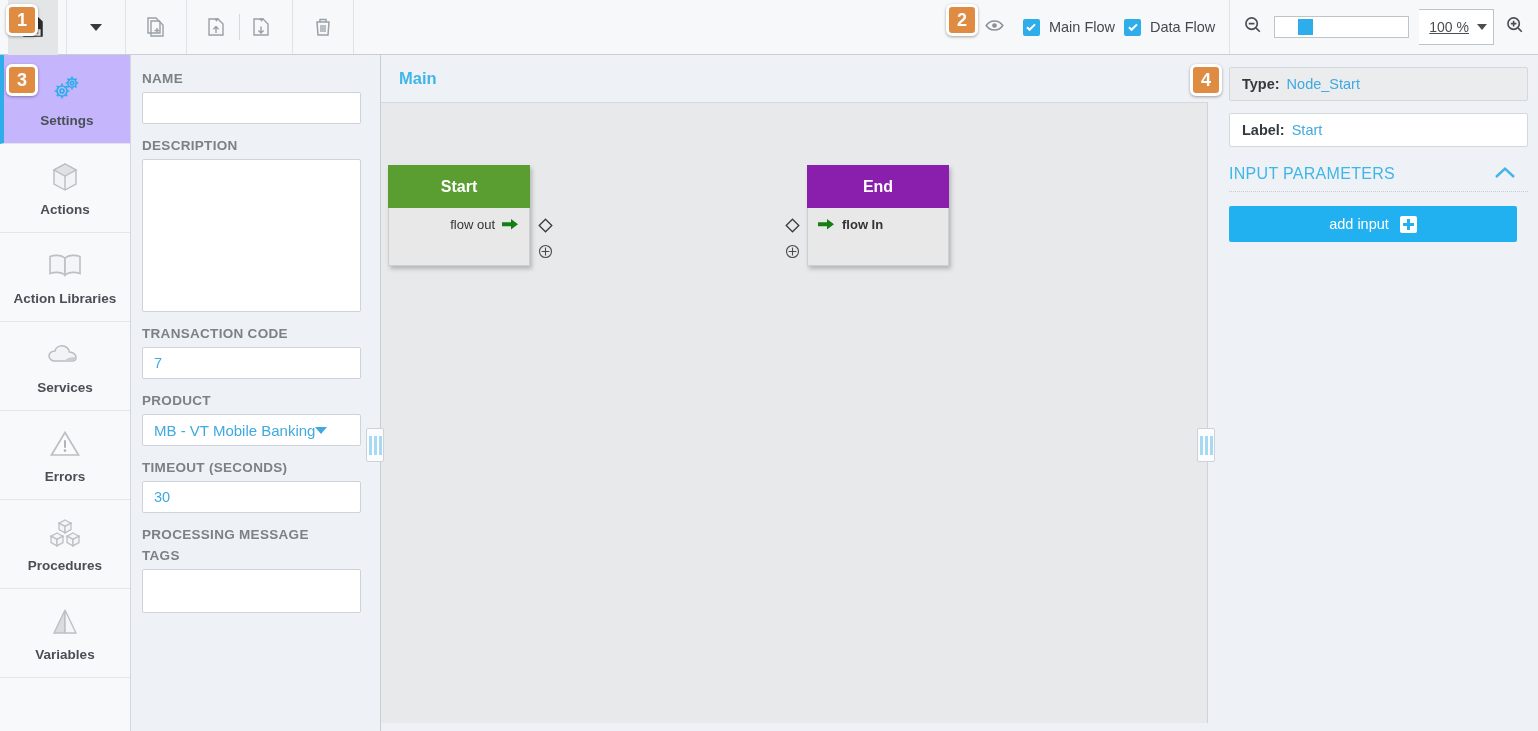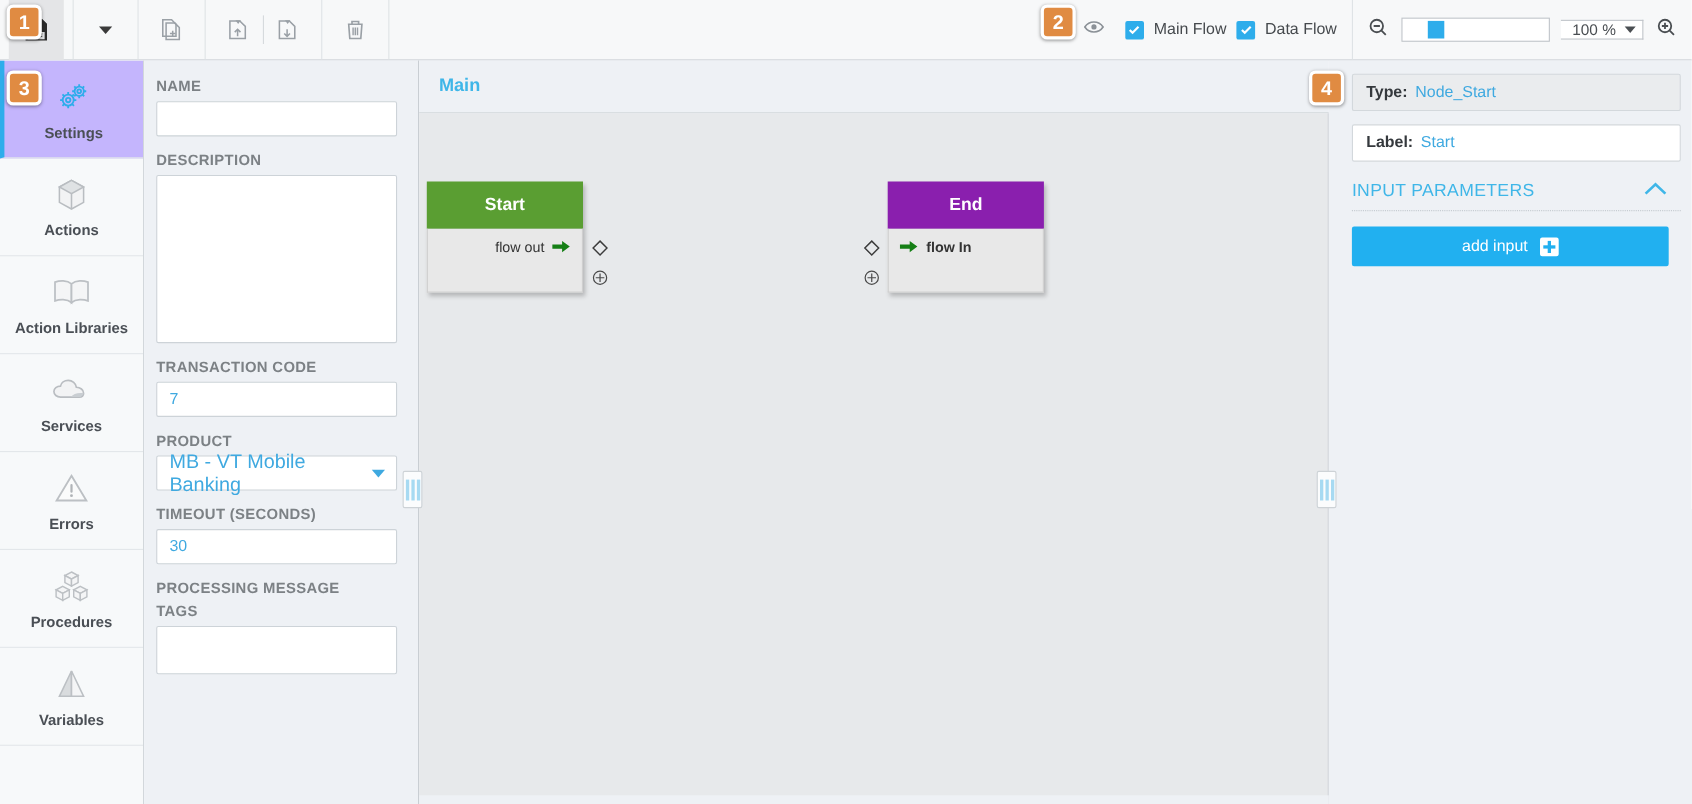--- a/index.html
+++ b/index.html
@@ -56,23 +56,23 @@
   .chk-label { font-size: 14.5px; color: #45494d; }
 
   .zoom-group { display: flex; align-items: center; gap: 10px; padding: 0 12px; border-left: 1px solid #dfe3e6; }
   .slider {
     width: 135px; height: 22px; background: #fff;
     border: 1px solid #bfc4c9; position: relative; cursor: pointer;
   }
   .slider-thumb { position: absolute; left: 23px; top: 2px; width: 15px; height: 16px; background: #2eadeb; }
   .zoom-sel {
     display: flex; align-items: center; gap: 8px;
-    height: 18px; padding: 0 6px 0 10px;
+    height: 36px; padding: 0 6px 0 10px;
     border: 1px solid #bfc4c9; border-left: none; background: #fff;
-    font-size: 14px; color: #4a4e52; cursor: pointer;
+    font-size: 14px; color: #4a4e52; cursor: pointer; text-decoration: underline;
   }
   .caret-sm { width:0;height:0;border-left:5px solid transparent;border-right:5px solid transparent;border-top:6px solid #4a4e52; }
 
   
   .rail {
     position: absolute; left: 0; top: 55px; width: 131px; height: 676px;
     background: #f7f9fa; border-right: 1px solid #d2d7db;
     overflow: hidden;
   }
   .rail-item {
@@ -97,21 +97,21 @@
   }
   .fld-input {
     width: 219px; background: #fff; border: 1px solid #cdd3d8; border-radius: 2px;
     height: 32px; padding: 0 11px; display: flex; align-items: center;
     font-size: 14.5px; color: #3fa9e0; margin-bottom: 14px; cursor: text;
   }
   .fld-input.tall { height: 153px; align-items: flex-start; padding-top: 7px; }
   .fld-select {
     width: 219px; background: #fff; border: 1px solid #cdd3d8; border-radius: 2px;
     height: 32px; padding: 0 10px 0 11px; display: flex; align-items: center;
-    justify-content: flex-start; font-size: 18px; color: #3fa9e0;
+    justify-content: flex-start; font-size: 15px; color: #3fa9e0;
     margin-bottom: 14px; cursor: pointer;
   }
   .caret-blue { width:0;height:0;border-left:6px solid transparent;border-right:6px solid transparent;border-top:7px solid #3fa9e0; }
 
   
   .splitter {
     position: absolute; width: 18px; height: 34px; top: 428px;
     background: #fbfcfd; border: 1px solid #cdd2d6; border-radius: 2px;
     display: flex; align-items: center; justify-content: center; gap: 2px;
     cursor: col-resize; z-index: 30;

